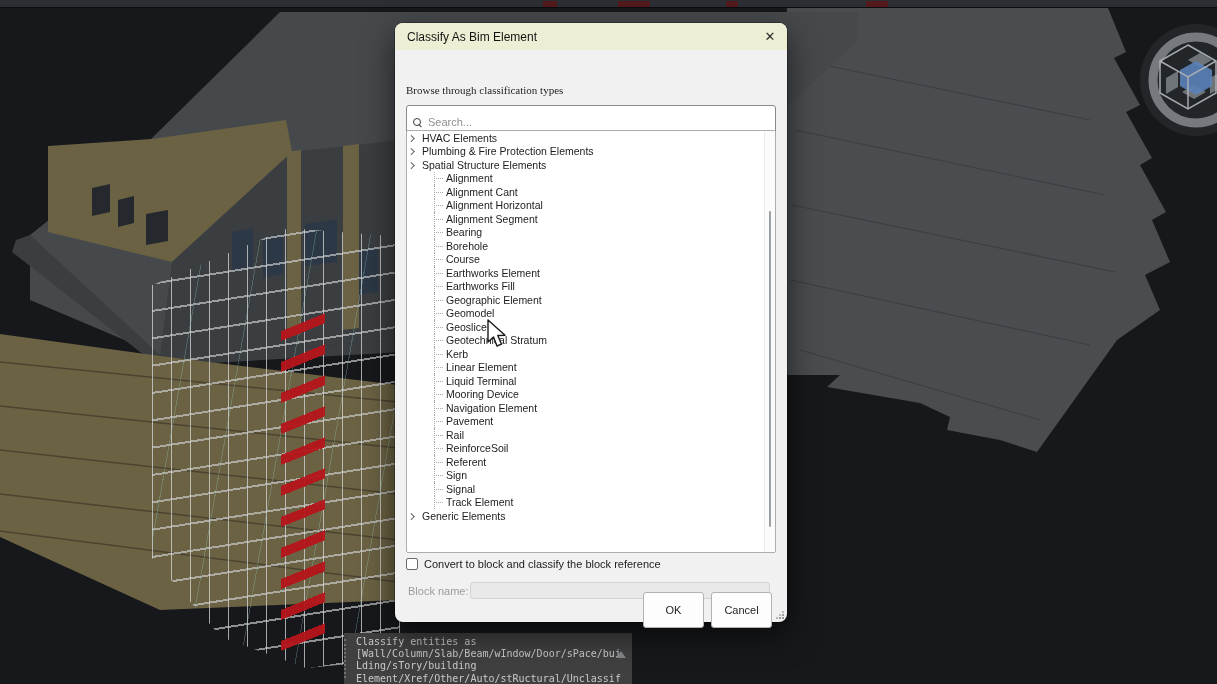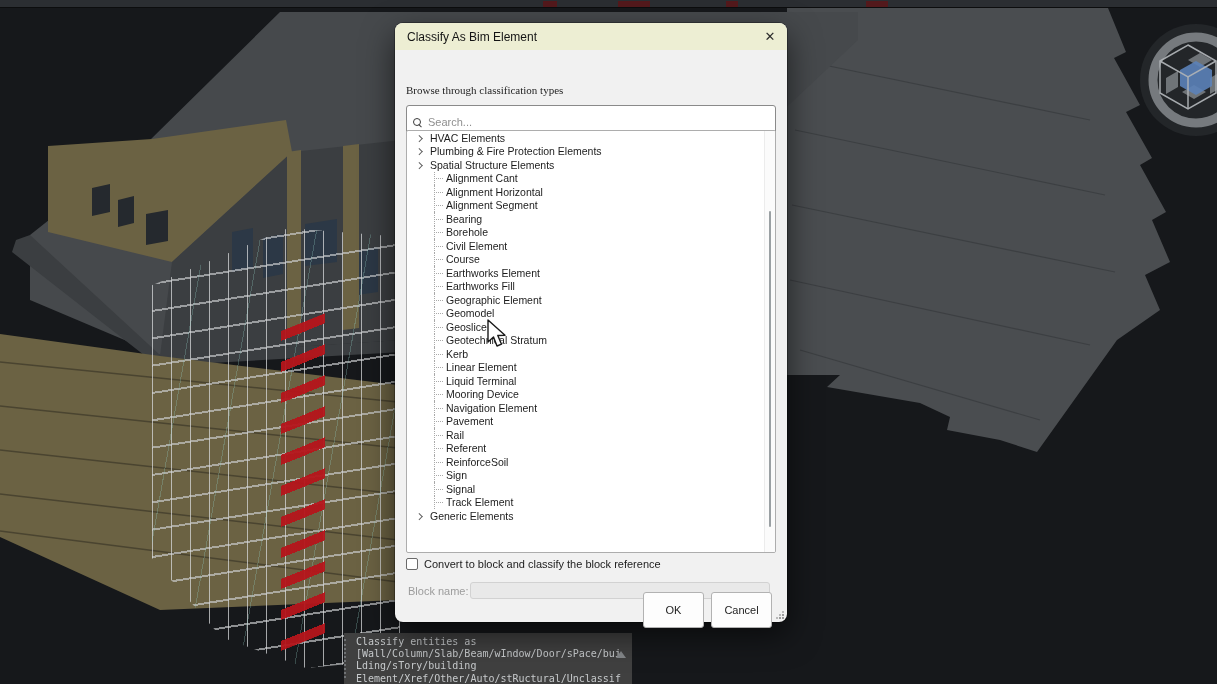--- a/index.html
+++ b/index.html
@@ -58,21 +58,21 @@
   #dlg-search .mag::before { content:""; position:absolute; left:0; top:0; width:6px; height:6px;
                 border:1.4px solid #3c3c3c; border-radius:50%; }
   #dlg-search .mag::after { content:""; position:absolute; left:6px; top:6px; width:3.5px; height:1.4px;
                 background:#3c3c3c; transform:rotate(45deg); transform-origin:left top; }
   #dlg-search .ph { font-size:11px; color:#8f8f8f; }
 
   #dlg-tree { position:absolute; left:11px; top:107px; width:370px; height:423px;
               background:#fff; border:1px solid #adadad; border-radius:2px; overflow:hidden; }
   .tree-row { height:13.5px; display:flex; align-items:center; font-size:10.5px;
               color:#1c1c1c; position:relative; white-space:nowrap; }
-  .tree-row.root { padding-left:8px; }
+  .tree-row.root { }
   .tree-row.child { padding-left:39px; }
   .tree-row.child::before { content:""; position:absolute; left:27px; top:0; bottom:0;
               border-left:1px dotted #a9a9a9; }
   .tree-row.child::after { content:""; position:absolute; left:27px; top:6.5px; width:9px;
               border-top:1px dotted #a9a9a9; }
   .chev { width:15px; display:inline-flex; align-items:center; flex:0 0 auto; }
   .chev i { display:inline-block; width:4.5px; height:4.5px; border-color:#5f5f5f; }
   .chev.collapsed i { border-top:1.6px solid #5f5f5f; border-right:1.6px solid #5f5f5f;
               transform:rotate(45deg); margin-left:2px; }
   .chev.expanded i { border-bottom:1.6px solid #3f3f3f; border-right:1.6px solid #3f3f3f;
@@ -217,38 +217,38 @@
           </span>
           <span>Plumbing &amp; Fire Protection Elements</span>
         </div>
         <div class="tree-row root">
           <span class="chev collapsed">
             <i></i>
           </span>
           <span>Spatial Structure Elements</span>
         </div>
         <div class="tree-row child">
+          <span>Alignment</span>
+        </div>
+        <div class="tree-row child">
           <span>Alignment Cant</span>
         </div>
         <div class="tree-row child">
           <span>Alignment Horizontal</span>
         </div>
         <div class="tree-row child">
           <span>Alignment Segment</span>
         </div>
         <div class="tree-row child">
           <span>Bearing</span>
         </div>
         <div class="tree-row child">
           <span>Borehole</span>
         </div>
         <div class="tree-row child">
-          <span>Civil Element</span>
-        </div>
-        <div class="tree-row child">
           <span>Course</span>
         </div>
         <div class="tree-row child">
           <span>Earthworks Element</span>
         </div>
         <div class="tree-row child">
           <span>Earthworks Fill</span>
         </div>
         <div class="tree-row child">
           <span>Geographic Element</span>
@@ -277,24 +277,24 @@
         <div class="tree-row child">
           <span>Navigation Element</span>
         </div>
         <div class="tree-row child">
           <span>Pavement</span>
         </div>
         <div class="tree-row child">
           <span>Rail</span>
         </div>
         <div class="tree-row child">
+          <span>ReinforceSoil</span>
+        </div>
+        <div class="tree-row child">
           <span>Referent</span>
-        </div>
-        <div class="tree-row child">
-          <span>ReinforceSoil</span>
         </div>
         <div class="tree-row child">
           <span>Sign</span>
         </div>
         <div class="tree-row child">
           <span>Signal</span>
         </div>
         <div class="tree-row child">
           <span>Track Element</span>
         </div>

